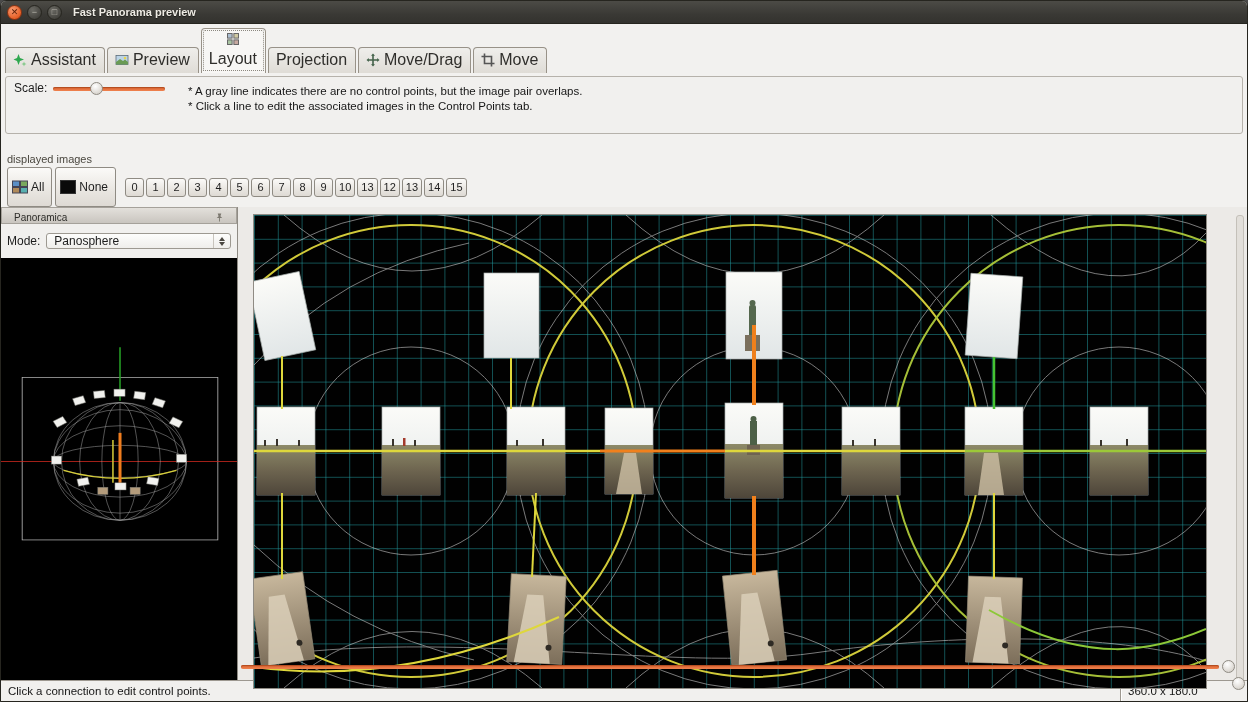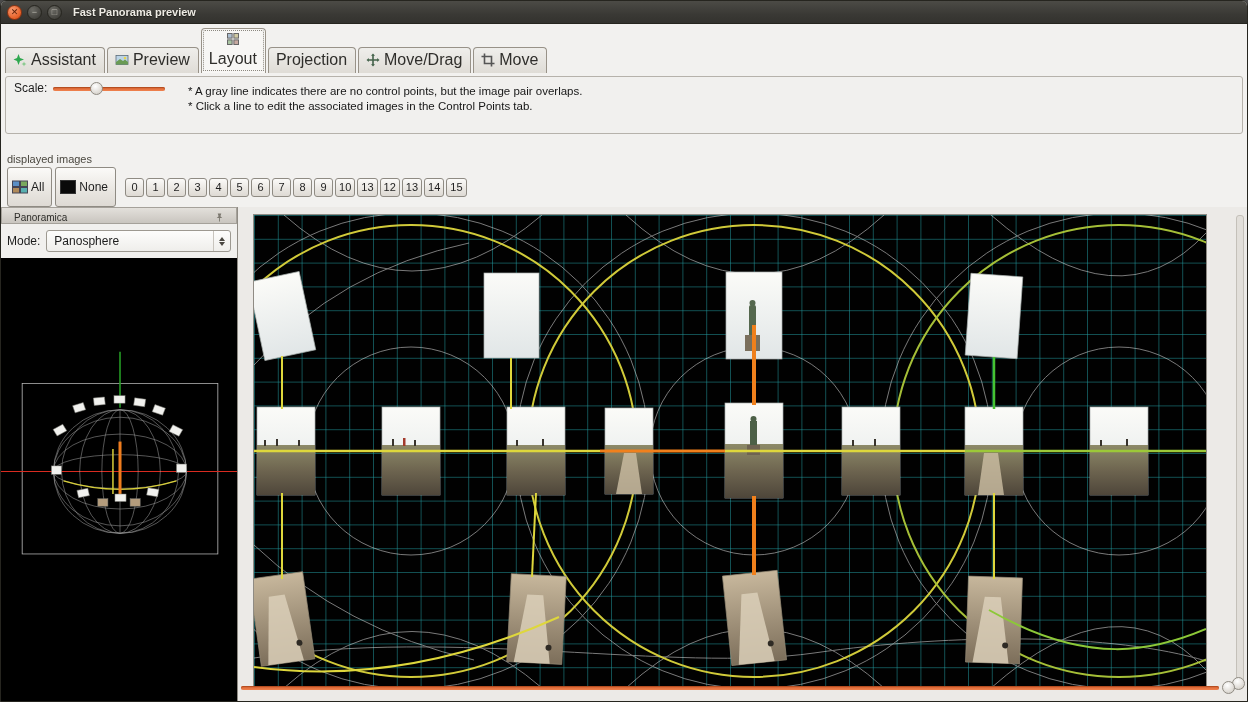--- a/index.html
+++ b/index.html
@@ -55,21 +55,21 @@
 
   
   .main{flex:1;display:flex;min-height:0;}
   .left-panel{flex:0 0 236px;width:236px;border-right:1px solid #8f8b84;display:flex;
               flex-direction:column;background:#f1f0ee;min-height:0;}
   .panel-header{flex:0 0 15px;background:linear-gradient(#e3e0db,#c9c5bf);border:1px solid #a5a19a;
                 display:flex;align-items:flex-end;justify-content:space-between;padding:0 12px;
                 font-size:10px;color:#2e2d2a;}
   .mode-row{flex:0 0 28px;display:flex;align-items:center;gap:6px;padding:3px 6px;font-size:12px;color:#1c1c1c;}
   .combo{flex:1;display:flex;align-items:center;justify-content:space-between;
-         border:1px solid #9d9991;border-radius:3px;height:22px;box-sizing:border-box;
+         border:1px solid #9d9991;border-radius:3px;height:16px;box-sizing:border-box;
          background:linear-gradient(#fdfdfc,#efeeeb);padding-left:7px;font-size:12px;color:#1c1c1c;}
   .combo-spin{width:16px;height:100%;border-left:1px solid #c8c4bd;display:flex;flex-direction:column;
               align-items:center;justify-content:center;gap:1px;}
   .arr-up{width:0;height:0;border-left:3px solid transparent;border-right:3px solid transparent;
           border-bottom:4px solid #4a4741;}
   .arr-dn{width:0;height:0;border-left:3px solid transparent;border-right:3px solid transparent;
           border-top:4px solid #4a4741;}
   .sphere-area{flex:1;background:#000;position:relative;min-height:0;}
   .sphere-area svg{position:absolute;inset:0;width:100%;height:100%;}
 
@@ -451,13 +451,17 @@
 
       <div class="vscroll">
         <div class="vhandle"></div>
       </div>
       <div class="hscroll">
         <div class="hhandle"></div>
       </div>
     </div>
   </div>
 
+  <div class="statusbar">
+    <div class="status-msg">Click a connection to edit control points.</div>
+    <div class="status-size">360.0 x 180.0</div>
+  </div>
 </div>
 
 </body></html>

